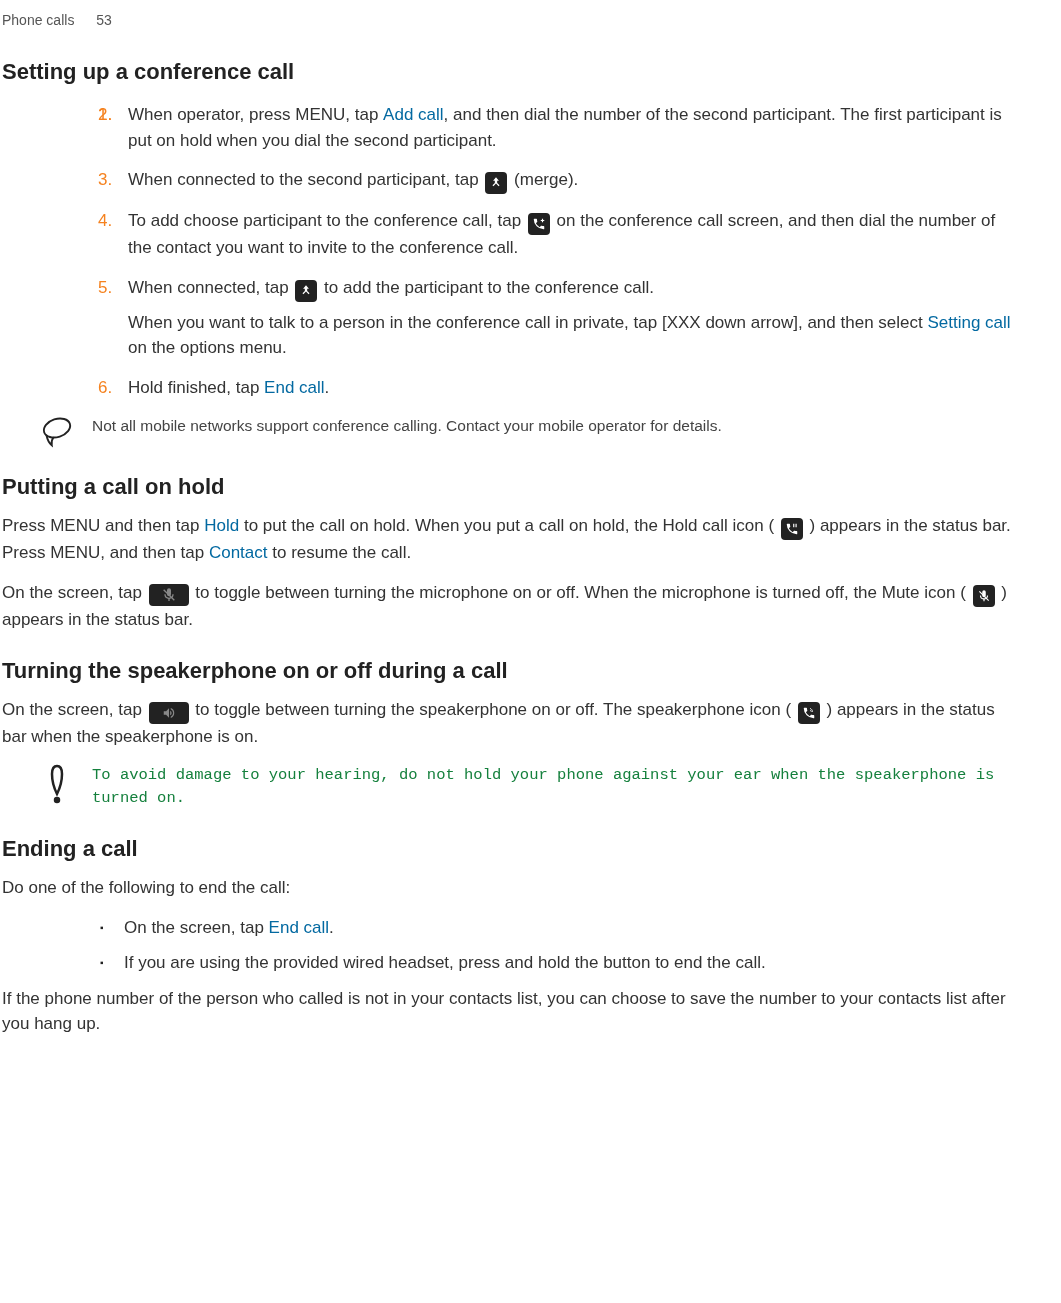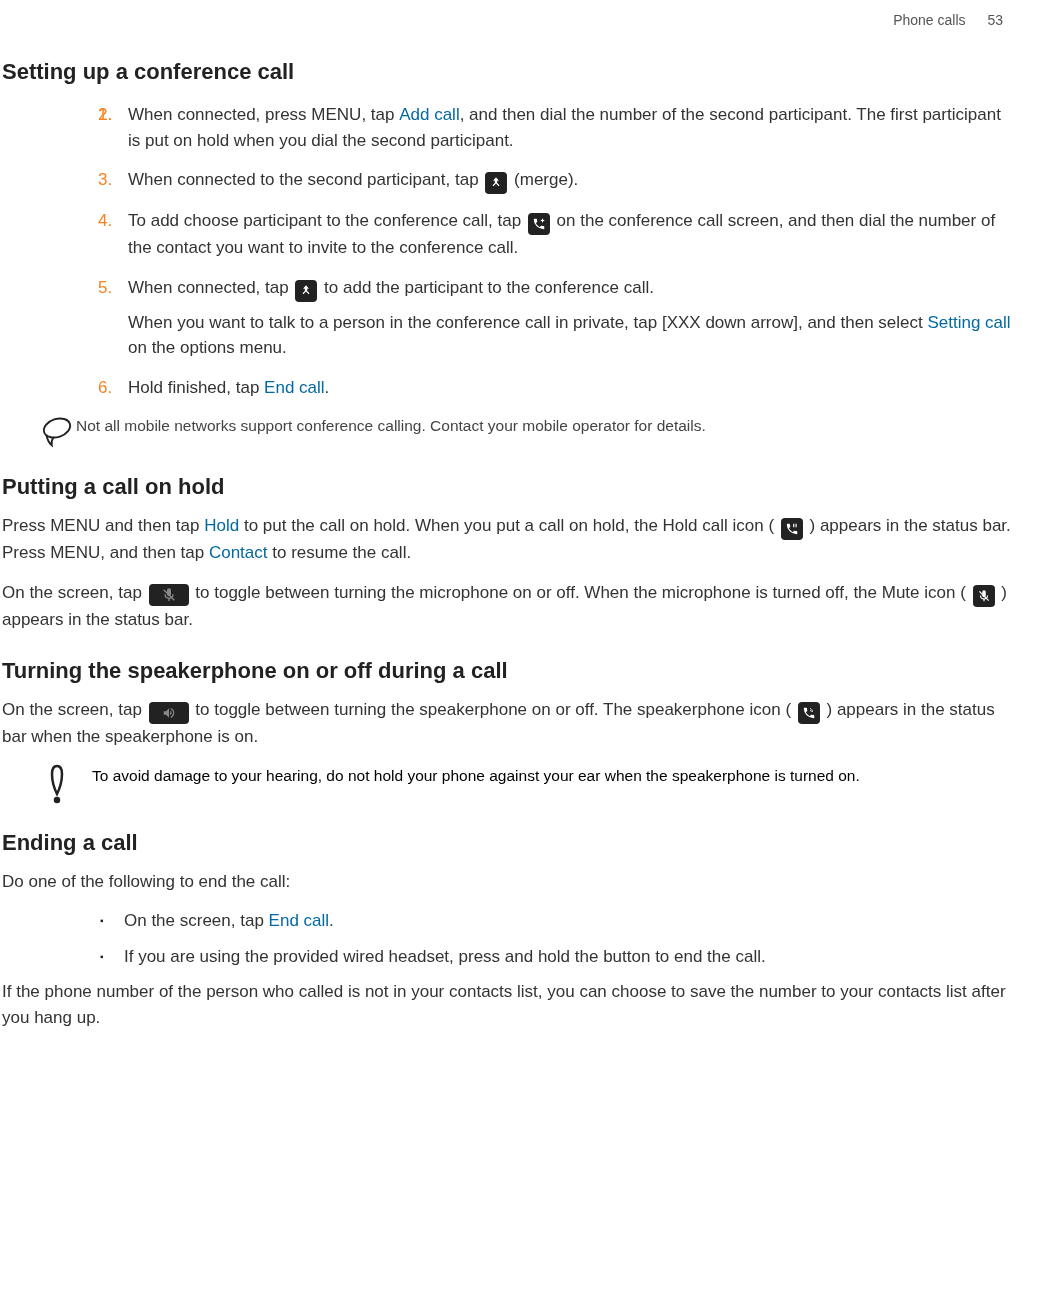--- a/index.html
+++ b/index.html
@@ -9,21 +9,20 @@
     padding: 0;
     width: 1061px;
     font-size: 17px;
     line-height: 1.5;
     font-weight: 300;
   }
   .page {
     padding: 10px 50px 30px 2px;
   }
   .header {
-    text-align: right;
     font-size: 14px;
     color: #555;
     margin-bottom: 24px;
     padding-right: 8px;
   }
   .header .sec { margin-right: 18px; }
   h2.section {
     font-size: 22px;
     font-weight: 700;
     color: #222;
@@ -47,38 +46,39 @@
     left: 0;
     top: 0;
     color: #f5821f;
     font-weight: 500;
   }
   .bold { font-weight: 500; color:#0369a1; }
   .para { margin: 8px 0 14px 0; }
   .note {
     display: flex;
     align-items: flex-start;
-    gap: 0;
+    gap: 16px;
     margin: 14px 0 18px 36px;
     font-size: 15.5px;
     color: #444;
   }
   .note .note-icon, .warn .warn-icon {
     flex: 0 0 auto;
     width: 38px;
     display:flex;
     justify-content:center;
   }
   .warn {
     display: flex;
     align-items: flex-start;
     gap: 16px;
     margin: 12px 0 16px 36px;
     font-size: 15.5px;
-    color: #000000;
+    color: #15803d;
+    font-family: Liberation Mono, monospace;
   }
   ul.bullets {
     list-style: none;
     padding: 0;
     margin: 0 0 0 96px;
   }
   ul.bullets > li {
     position: relative;
     padding-left: 26px;
     margin: 10px 0;
@@ -116,21 +116,21 @@
   </div>
 
   <h2 class="section">Setting up a conference call</h2>
   <ol class="steps">
     <li>
       <span class="num">1.</span>
     </li>
     <li>
       <span class="num">2.</span>
       <span>
-        <span>When connected, press MENU, tap </span><span class="bold">Add call</span><span>, and then dial the number of the second participant. The first participant is put on hold when you dial the second participant.</span>
+        <span>When operator, press MENU, tap </span><span class="bold">Add call</span><span>, and then dial the number of the second participant. The first participant is put on hold when you dial the second participant.</span>
       </span>
     </li>
     <li>
       <span class="num">3.</span>
       <span>
         <span>When connected to the second participant, tap </span><span class="icon-box">
             <svg width="14" height="14" viewBox="0 0 24 24" fill="#fff">
               <path d="M12 2l5 6h-3v4l4 4-1.5 1.5L12 13l-4.5 4.5L6 16l4-4V8H7l5-6z"></path>
             </svg>
           </span><span> (merge).</span>

